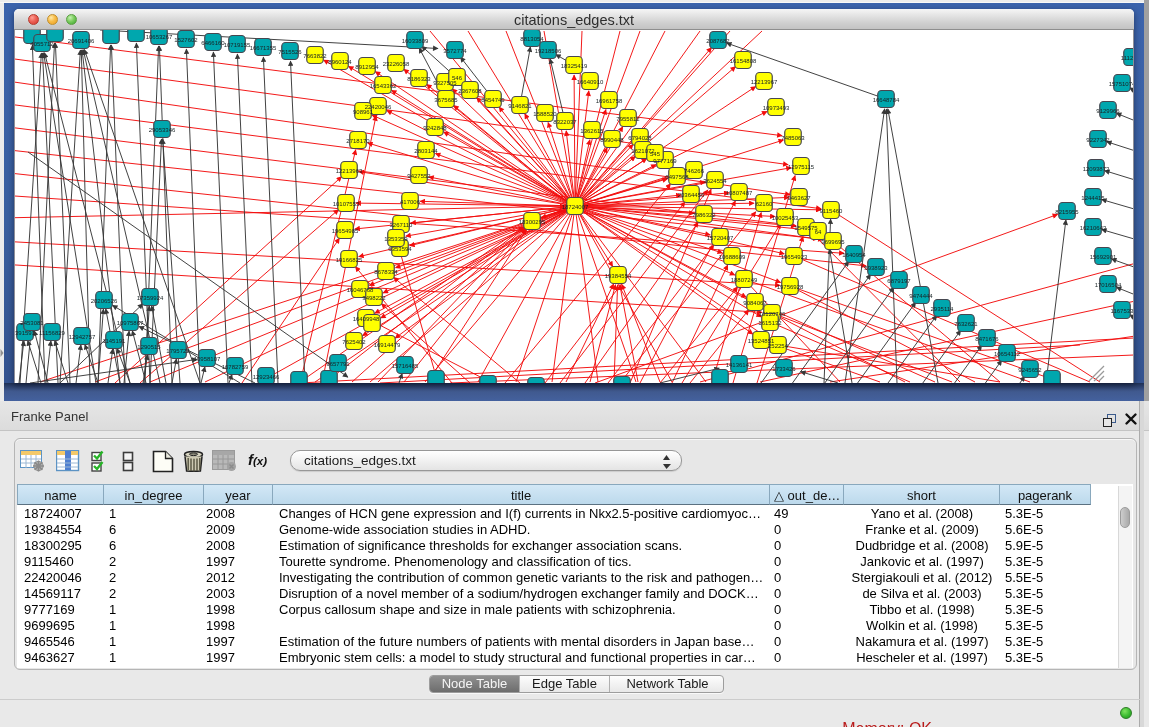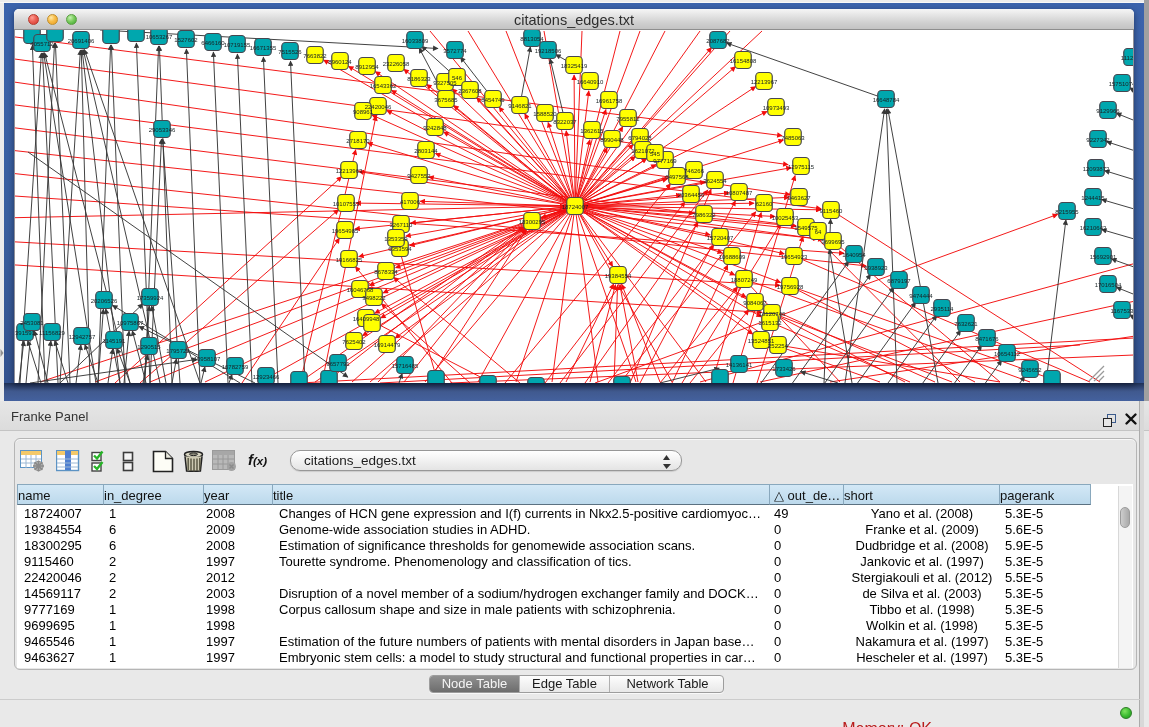--- a/index.html
+++ b/index.html
@@ -19,21 +19,21 @@
 #tl2{left:32.5px;background:radial-gradient(circle at 35% 30%,#ffe9a8,#f8bc47 45%,#ec9e22);border:1px solid #c08e2c}
 #tl3{left:51.5px;background:radial-gradient(circle at 35% 30%,#c4f2b0,#7ccc5f 45%,#37a52c);border:1px solid #5a9e42}
 #graphwrap{left:14px;top:30px;width:1120px;height:353px;background:#fff;overflow:hidden;border-left:1px solid #8f8f98;border-right:1px solid #8f8f98;box-sizing:border-box}
 
 #tpanel{left:0;top:401px;width:1149px;height:326px;background:#e9e9e9}
 #tphead{left:0;top:401px;width:1149px;height:30px;background:linear-gradient(#e6e6e6,#dcdcdc);border-bottom:1px solid #c4c4c4}
 #tphead .t{position:absolute;left:11px;top:8px;font-size:13px;color:#333}
 #rightstrip{left:1139px;top:401px;width:5px;height:326px;background:#d8d8d8;border-left:1px solid #ababab}
 #container{left:14px;top:438px;width:1123px;height:232px;border:1px solid #b5b5b5;border-radius:6px;background:#e7e7e7;box-shadow:inset 0 1px 0 #f8f8f8}
 #tbl{left:17px;top:484px;width:1116px;height:184px;background:#fff}
-.hcell{position:absolute;top:484px;height:21px;background:linear-gradient(#d3e8f6,#bcd9ec);border-right:1px solid #89a8bd;border-top:1px solid #89a8bd;border-bottom:1px solid #5b7181;font-size:13px;color:#111;line-height:21px}
+.hcell{position:absolute;top:484px;height:21px;background:linear-gradient(#d3e8f6,#bcd9ec);border-right:1px solid #89a8bd;border-top:1px solid #89a8bd;border-bottom:1px solid #5b7181;font-size:13px;color:#111;text-align:center;line-height:21px}
 .trow{position:absolute;left:0;width:1091px;height:16px;font-size:13px;color:#000}
 .trow span{position:absolute;top:0;white-space:nowrap;line-height:16px}
 .trow .ctr{text-align:center}
 #vsb{left:1118px;top:486px;width:14px;height:182px;background:#f4f4f4;border-left:1px solid #d8d8d8}
 #vsbthumb{left:1120px;top:507px;width:10px;height:21px;border-radius:5px;background:linear-gradient(90deg,#cdcdcd,#a9a9a9);border:1px solid #9b9b9b}
 
 .tbicon{position:absolute;top:450px}
 #combo{left:290px;top:450px;width:392px;height:21px;border:1px solid #979797;border-radius:10px;background:linear-gradient(#ffffff,#e4e4e4);box-shadow:0 1px 1px rgba(0,0,0,.12)}
 #combo .t{position:absolute;left:13px;top:2px;font-size:13.5px;color:#1c1c1c}
 
@@ -707,38 +707,39 @@
       <span style="left:206px">2009</span>
       <span style="left:279px">Genome-wide association studies in ADHD.</span>
       <span style="left:774px">0</span>
       <span class="ctr" style="left:844px;width:156px">Franke et al. (2009)</span>
       <span style="left:1005px">5.6E-5</span>
 </div>
 <div class="trow" style="top:538px">
 <span style="left:24px">18300295</span>
       <span style="left:109px">6</span>
       <span style="left:206px">2008</span>
-      <span style="left:279px">Estimation of significance thresholds for genomewide association scans.</span>
+      <span style="left:279px">Estimation of significance thresholds for exchanger association scans.</span>
       <span style="left:774px">0</span>
       <span class="ctr" style="left:844px;width:156px">Dudbridge et al. (2008)</span>
       <span style="left:1005px">5.9E-5</span>
 </div>
 <div class="trow" style="top:554px">
 <span style="left:24px">9115460</span>
       <span style="left:109px">2</span>
       <span style="left:206px">1997</span>
       <span style="left:279px">Tourette syndrome. Phenomenology and classification of tics.</span>
       <span style="left:774px">0</span>
       <span class="ctr" style="left:844px;width:156px">Jankovic et al. (1997)</span>
       <span style="left:1005px">5.3E-5</span>
 </div>
 <div class="trow" style="top:570px">
 <span style="left:24px">22420046</span>
       <span style="left:109px">2</span>
       <span style="left:206px">2012</span>
+      <span style="left:279px">Investigating the contribution of common genetic variants to the risk and pathogen…</span>
       <span style="left:774px">0</span>
       <span class="ctr" style="left:844px;width:156px">Stergiakouli et al. (2012)</span>
       <span style="left:1005px">5.5E-5</span>
 </div>
 <div class="trow" style="top:586px">
 <span style="left:24px">14569117</span>
       <span style="left:109px">2</span>
       <span style="left:206px">2003</span>
       <span style="left:279px">Disruption of a novel member of a sodium/hydrogen exchanger family and DOCK…</span>
       <span style="left:774px">0</span>

